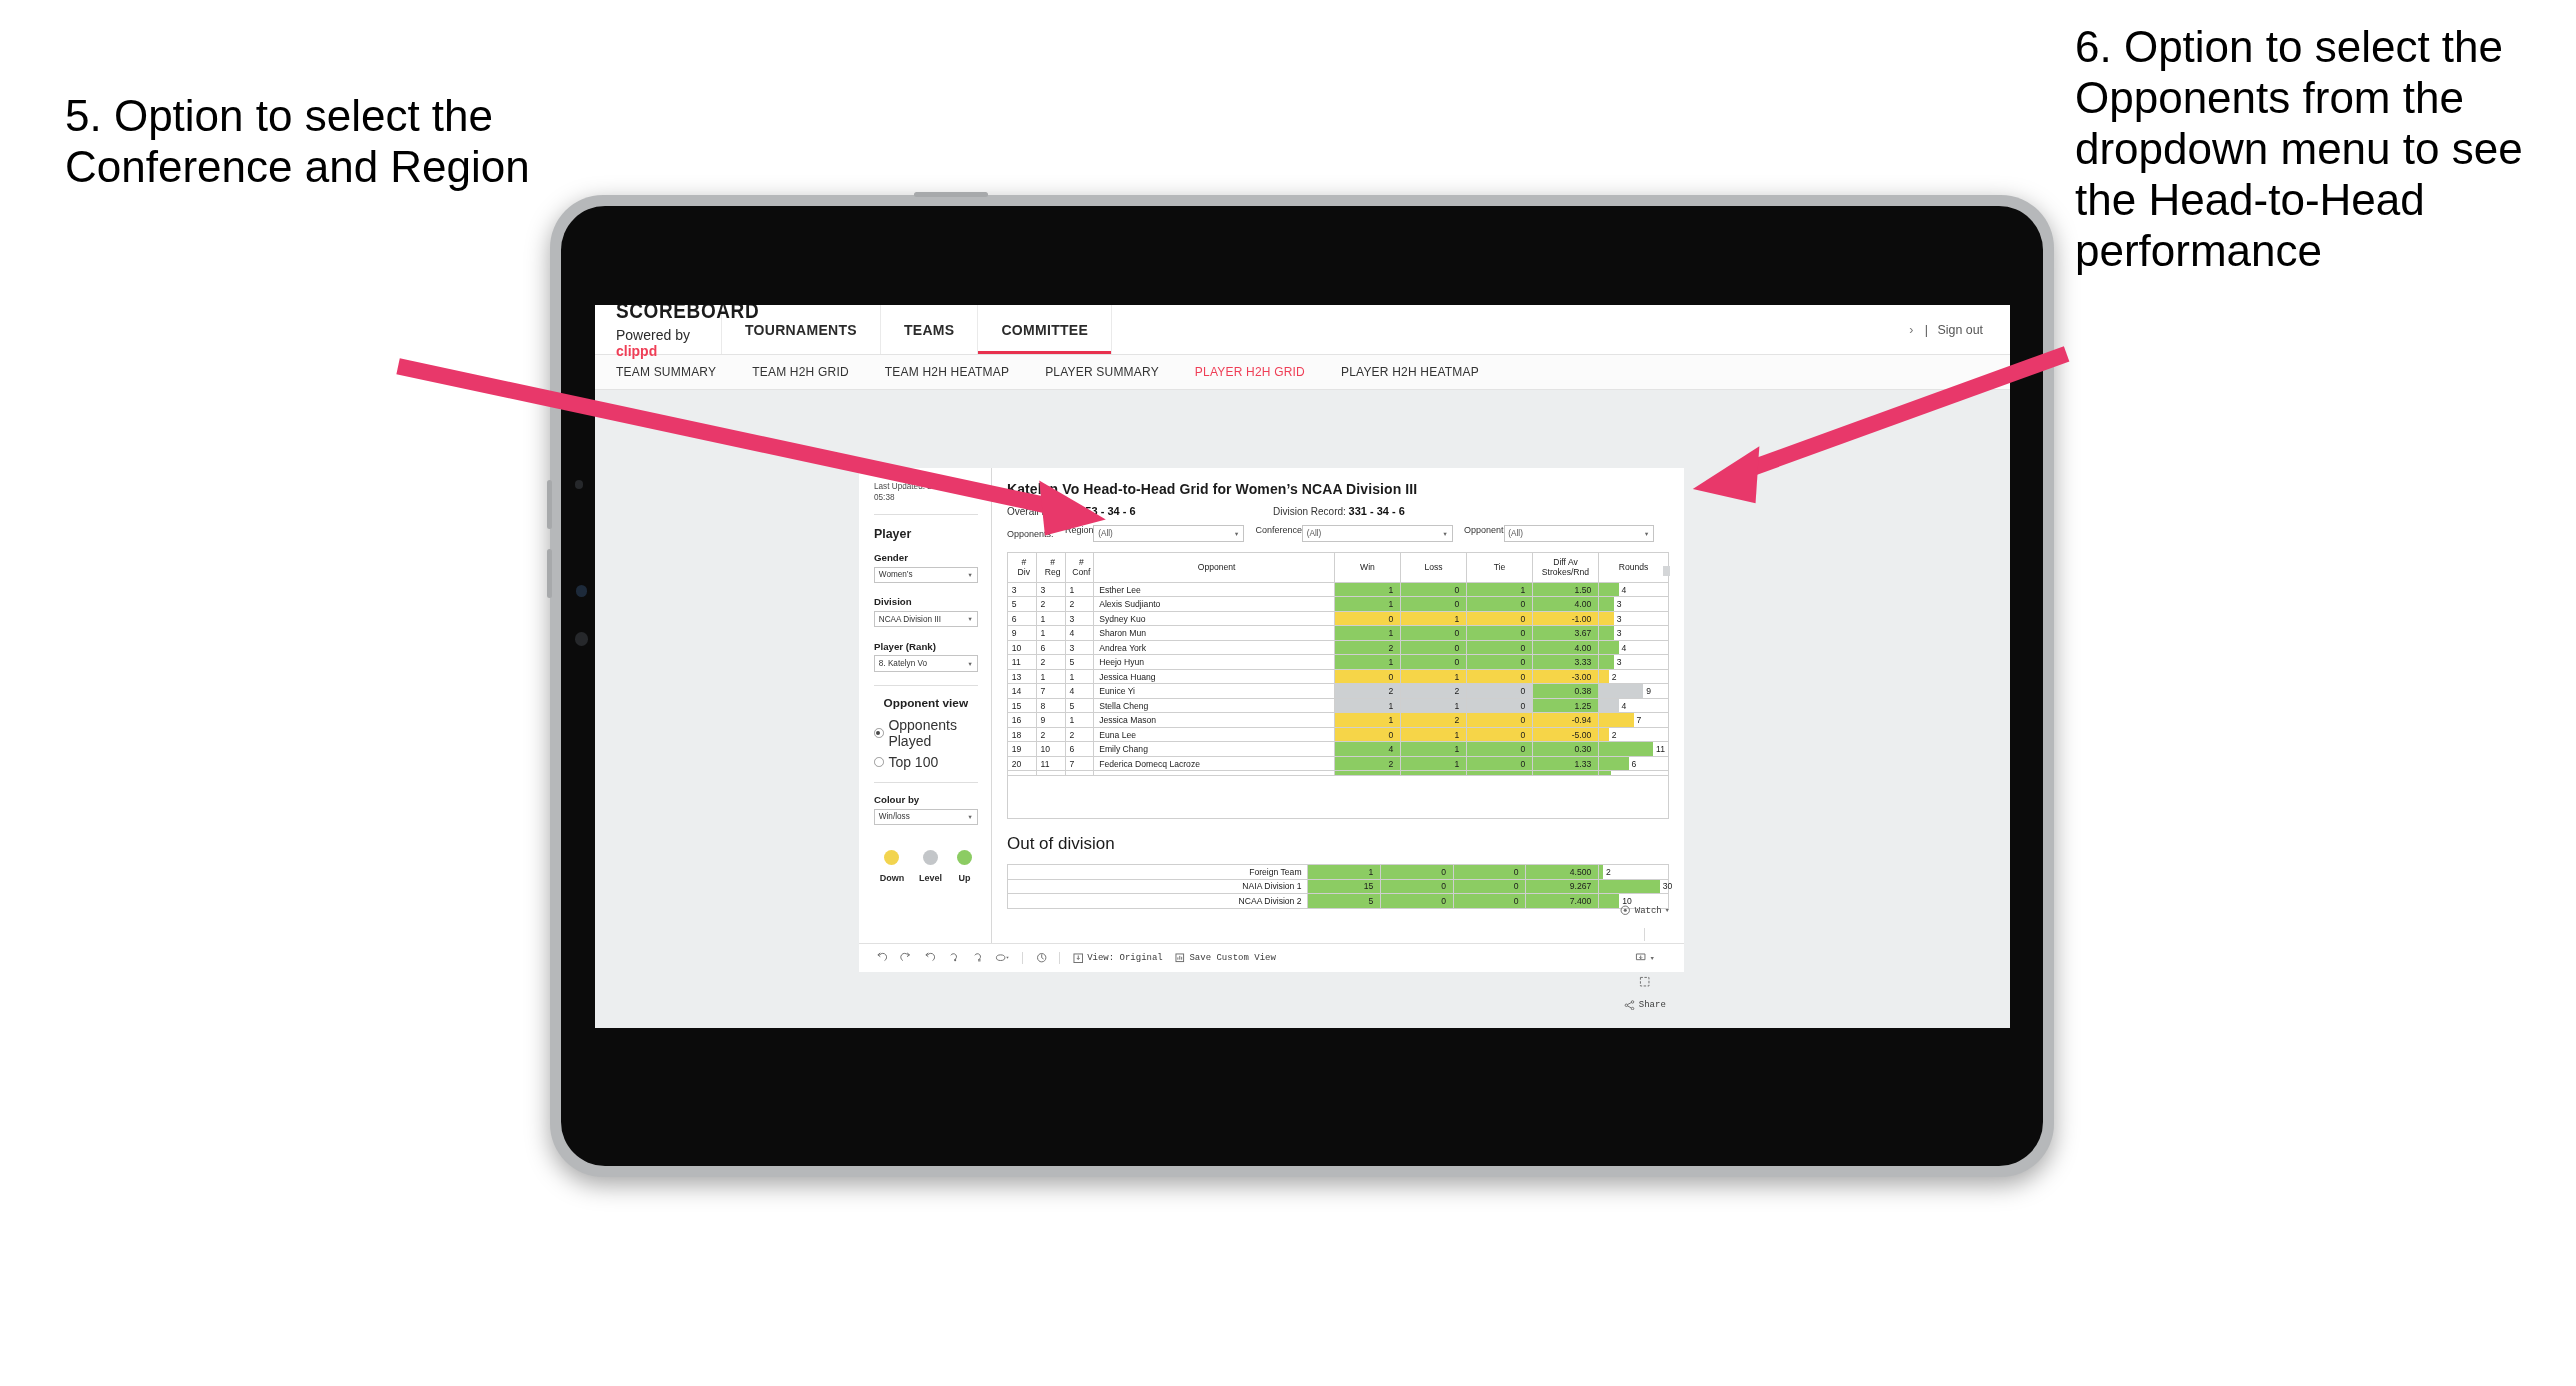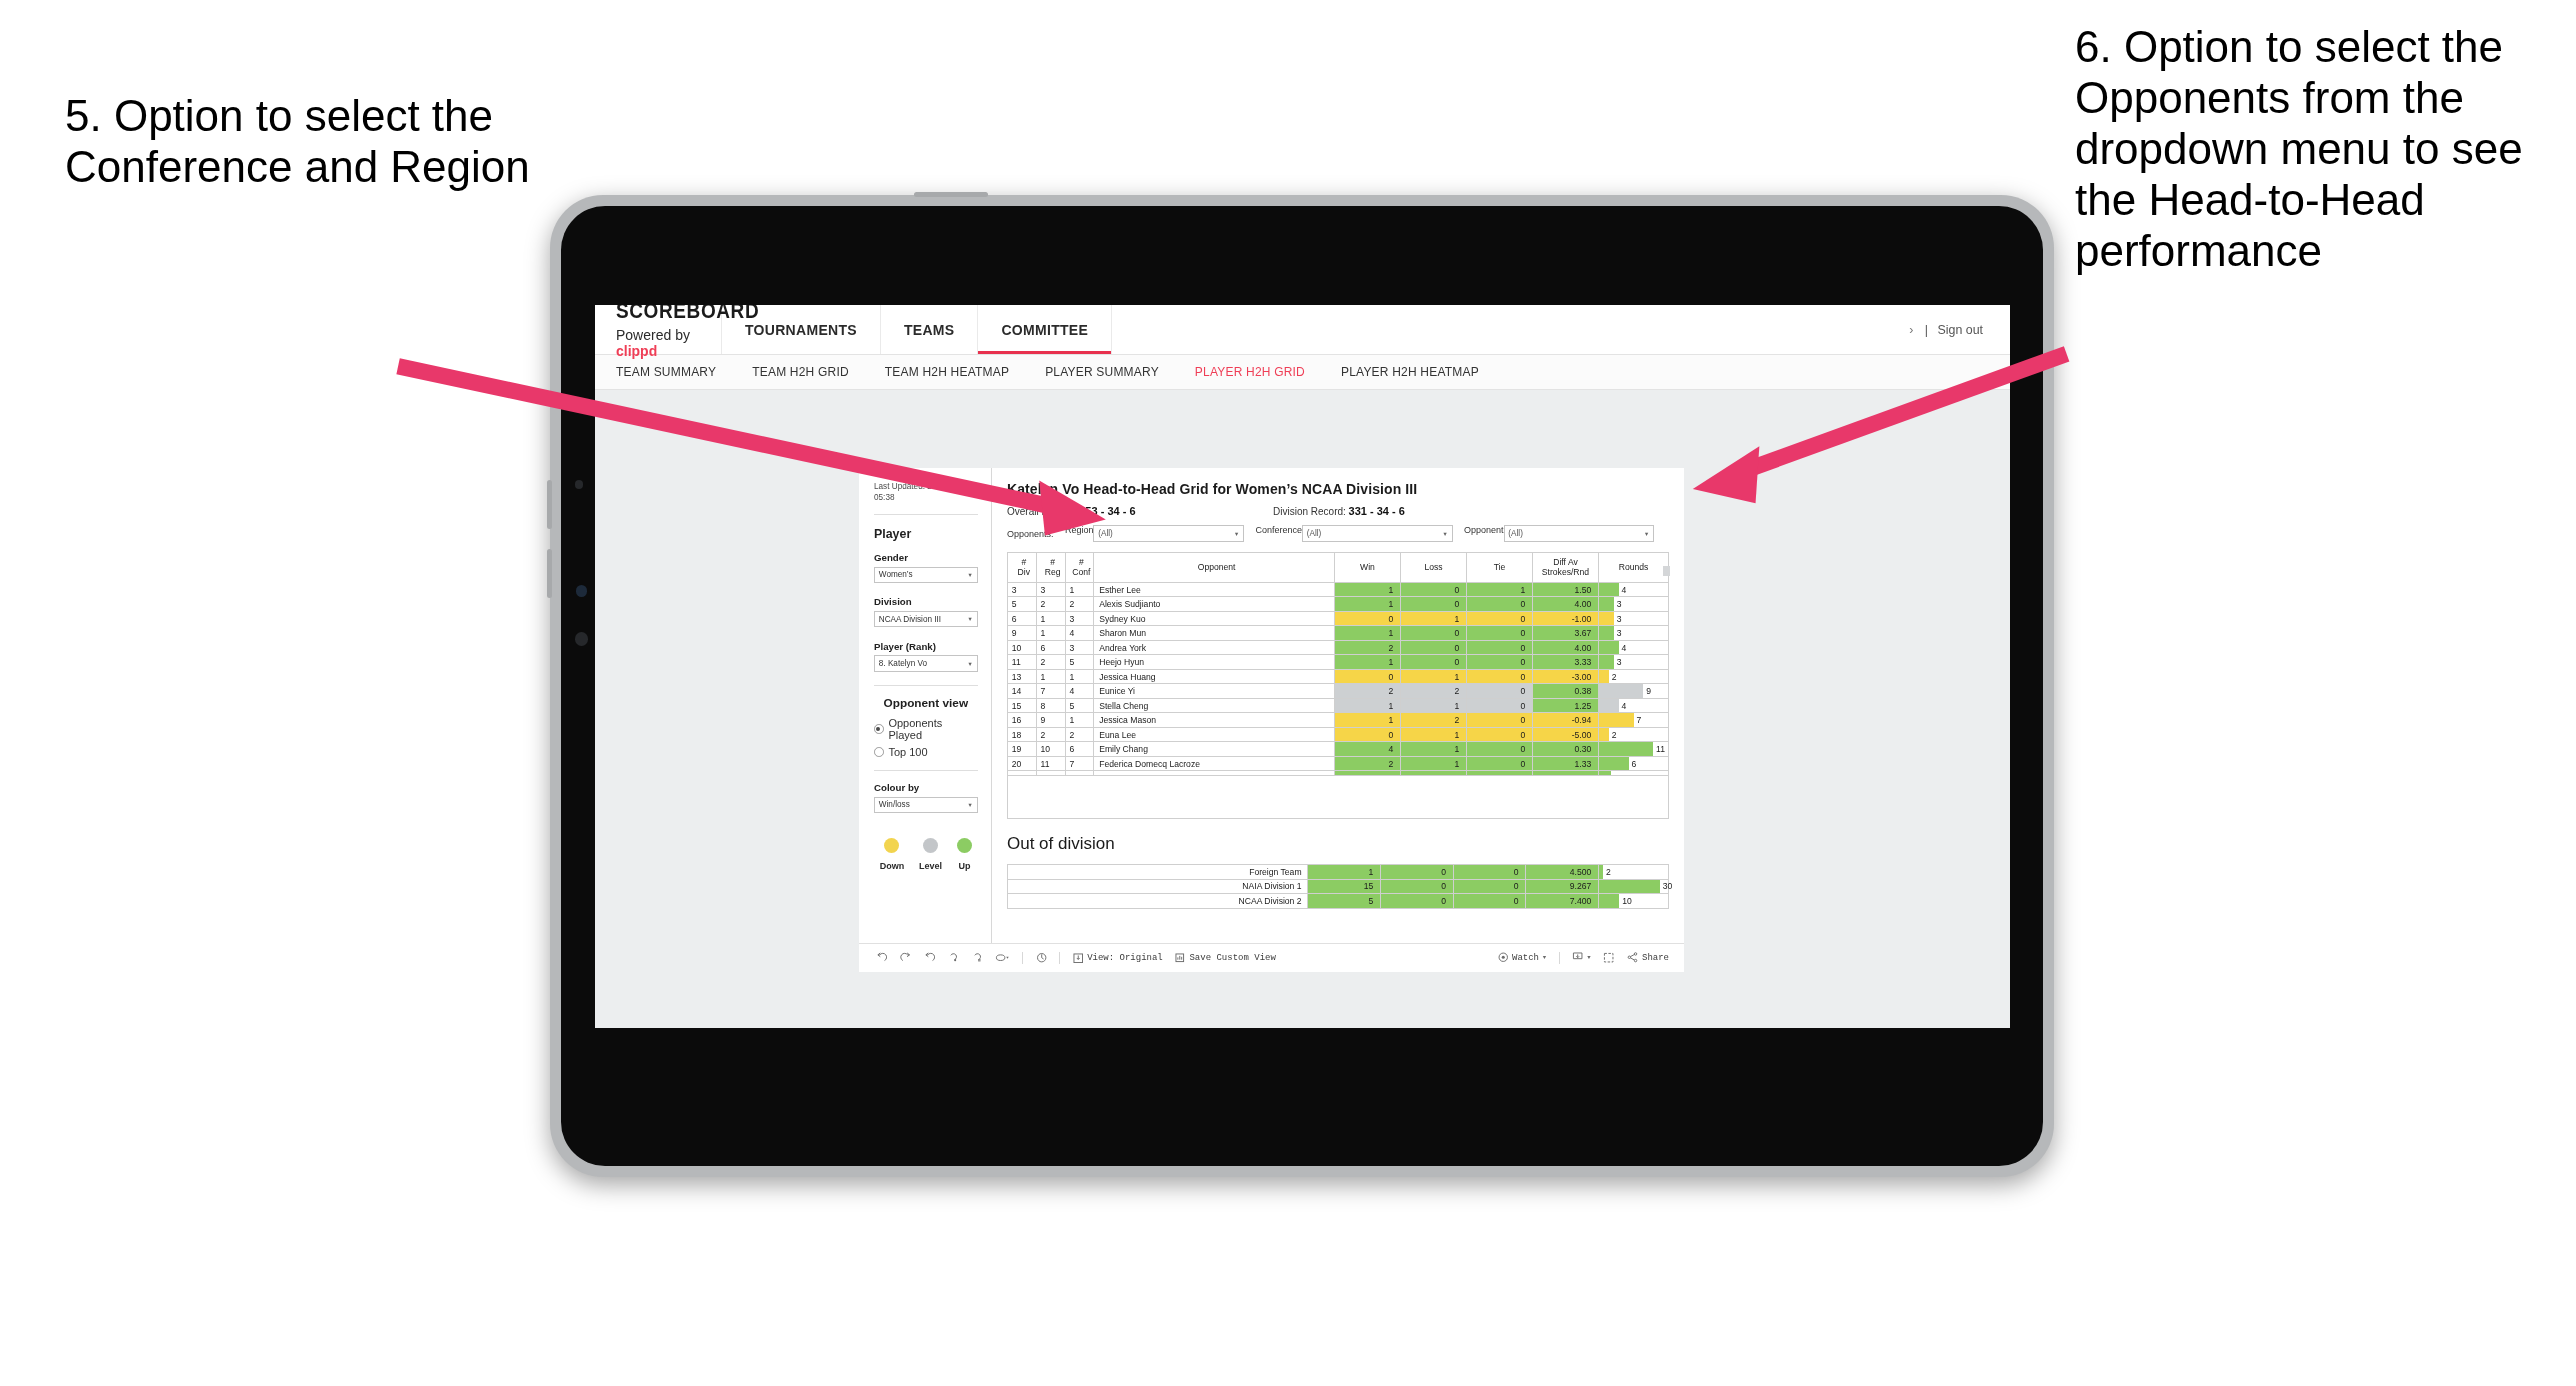--- a/index.html
+++ b/index.html
@@ -55,21 +55,21 @@
 
   
   #sidebar{width:133px;border-right:1px solid #d8d8d8;padding:13.3px 13.3px 0 15px;box-sizing:border-box;font-size:9.5px;color:#2b2b2b;}
   .lastupd{font-size:8.2px;color:#4a4a4a;line-height:1.35;padding-bottom:10.5px;border-bottom:1px solid #dedede;}
   .sb-h{font-size:12.4px;font-weight:bold;color:#1f1f1f;margin:12.4px 0 10.5px;}
   .sb-lbl{font-size:9.7px;font-weight:bold;color:#222;margin-bottom:3.8px;}
   .sb-sel{height:14.3px;border:1px solid #c4c4c4;background:#fff;display:flex;align-items:center;padding:0 3.8px;font-size:8.2px;color:#333;margin-bottom:13.3px;position:relative;cursor:pointer;}
   .sb-sel .car{position:absolute;right:3.8px;font-size:5.7px;color:#666;}
   .sb-div{border-top:1px solid #dedede;margin:3.8px 0 10.5px;}
   .sb-h2{font-size:11.8px;font-weight:bold;color:#1f1f1f;margin:0 0 6.7px;text-align:center;}
-  .radio-row{display:flex;align-items:center;gap:4.8px;margin-bottom:4.8px;font-size:11px;color:#333;cursor:pointer;}
+  .radio-row{display:flex;align-items:center;gap:4.8px;margin-bottom:4.8px;font-size:14px;color:#333;cursor:pointer;}
   .rd{width:7.6px;height:7.6px;border:1px solid #9a9a9a;border-radius:50%;display:inline-block;position:relative;background:#fff;flex:none;}
   .rd.on::after{content:"";position:absolute;left:1.4px;top:1.4px;width:3.8px;height:3.8px;border-radius:50%;background:#4a4a4a;}
   .legend{display:flex;justify-content:space-between;margin-top:25px;padding:0 5.7px;}
   .lg{display:flex;flex-direction:column;align-items:center;gap:7.6px;}
   .dot{width:15px;height:15px;border-radius:50%;}
   .lg span{font-size:9px;color:#2b2b2b;font-weight:bold;}
 
   
   #content{flex:1;padding:13.3px 15px 0 15px;box-sizing:border-box;min-width:0;}
   .v-title{font-size:14px;font-weight:bold;color:#1b1b1b;letter-spacing:0.1px;}
@@ -102,21 +102,21 @@
   .tbl-empty{height:42px;border:1px solid #cfcfcf;border-top:none;}
 
   .ood-h{font-size:17px;color:#1b1b1b;margin:15px 0 10px;}
   table.ood .c-name{text-align:right;padding-right:5.7px;width:auto;}
 
   
   #toolbar{height:28.5px;border-top:1px solid #e0e0e0;display:flex;align-items:center;padding:0 0 0 17px;gap:12.4px;font-size:9px;color:#4a4a4a;background:#fff;}
   .tb-ic{display:flex;align-items:center;color:#6b6b6b;}
   .tb-sep{width:1px;height:12.4px;background:#d8d8d8;}
   .tb-item{display:flex;align-items:center;gap:3.8px;color:#3c3c3c;cursor:pointer;font-family:Liberation Mono, monospace;}
-  .tb-right{margin-left:auto;display:flex;align-items:center;gap:12.4px;padding-right:15px;}
+  .tb-right{margin-left:auto;display:flex;align-items:center;gap:12.4px;padding-right:15px;flex-direction:column;}
 </style>
 </head>
 <body>
 
 <div class="annot" id="annot-left">5. Option to select the Conference and Region</div>
 <div class="annot" id="annot-right">6. Option to select the Opponents from the dropdown menu to see the Head-to-Head performance</div>
 
 <div id="tablet">
   <div class="tab-btn" id="btn-vol1"></div>
   <div class="tab-btn" id="btn-vol2"></div>

